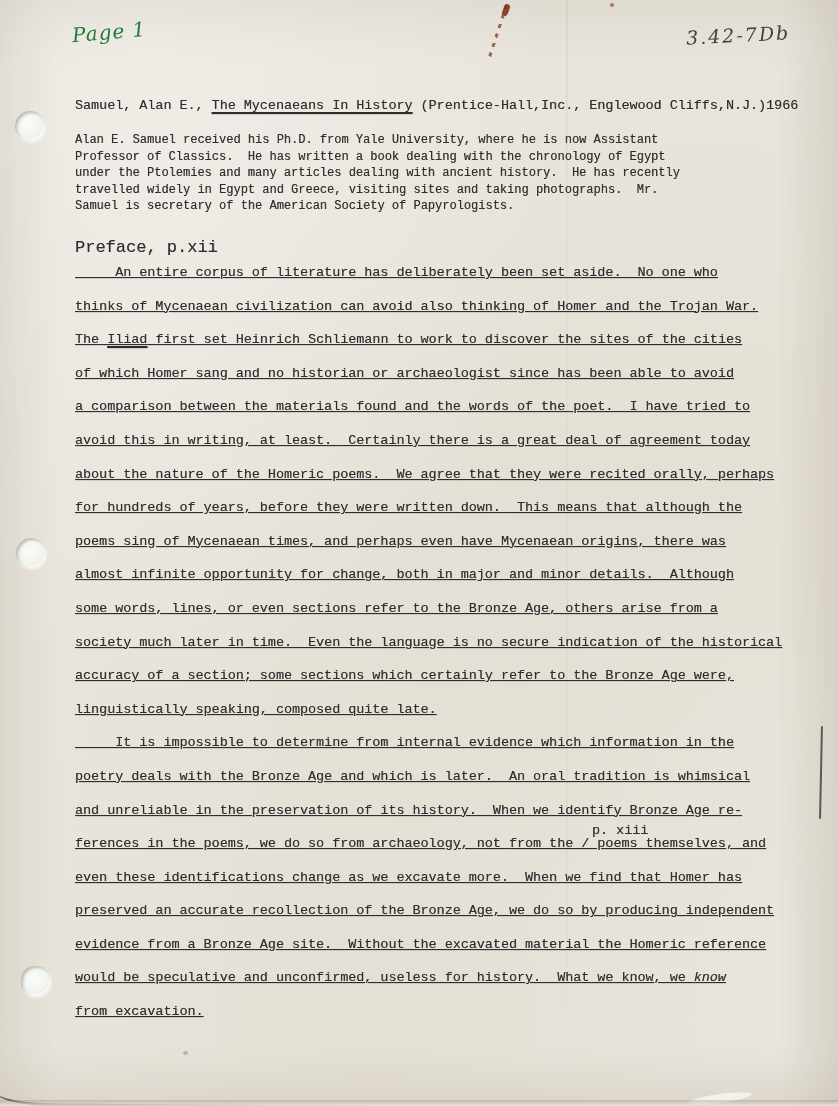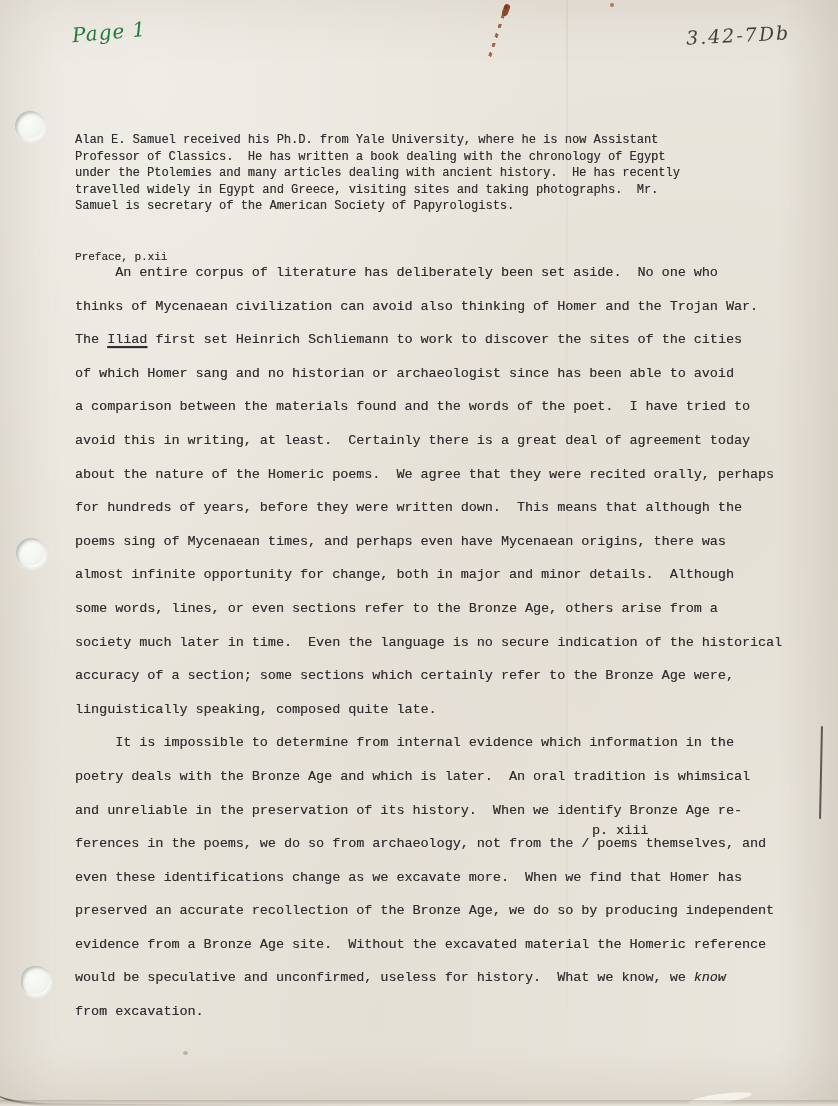--- a/index.html
+++ b/index.html
@@ -16,23 +16,23 @@
     box-shadow: inset 0 0 60px rgba(170,160,142,.18);
     font-family:"Liberation Mono","DejaVu Sans Mono",monospace;
   }
   .tw { color:#2f2d2f; white-space:pre; text-shadow:.3px .3px .6px rgba(47,45,47,.5); }
   .abs { position:absolute; }
   .citation { left:75px; top:98px; font-size:13.4px; line-height:16px; }
   .u { text-decoration:underline; text-decoration-thickness:1.5px; text-underline-offset:2.5px; }
   .i { font-style:italic; }
   .bio { left:75px; top:132px; }
   .bio-line { font-size:12px; line-height:16.5px; }
-  .heading { left:75px; top:250px; font-size:11px; line-height:15px; }
+  .heading { left:75px; top:240px; font-size:17px; line-height:15px; }
   .body { left:75px; top:256px; }
-  .body-line { font-size:13.4px; line-height:33.6px; }
+  .body-line { font-size:13.4px; line-height:33.6px;text-decoration:underline; }
   .inline-ref { left:592px; top:824px; font-size:13.4px; line-height:14px; }
   .hw-green {
     left:72px; top:20px; color:#217a3e; font-family:"DejaVu Serif",serif;
     font-style:italic; font-size:20px; transform:rotate(-5deg); letter-spacing:1px;
   }
   .hw-code {
     left:686px; top:24px; color:#44403e; font-family:"DejaVu Serif",serif;
     font-style:italic; font-size:19px; transform:rotate(-3deg); letter-spacing:2px;
   }
   .hole {
@@ -74,20 +74,21 @@
   <div class="abs speck1"></div>
   <div class="abs speck2"></div>
   <div class="abs margin-line"></div>
   <div class="abs bottom-edge"></div>
   <div class="abs bottom-sliver"></div>
   <div class="abs below-strip"></div>
 
   <div class="abs hw-green">Page 1</div>
   <div class="abs hw-code">3.42-7Db</div>
 
+  <div class="abs tw citation"><span>Samuel, Alan E., </span><span class="u">The Mycenaeans In History</span><span> (Prentice-Hall,Inc., Englewood Cliffs,N.J.)1966</span></div>
 
   <div class="abs tw bio" id="bio"><div class="bio-line"><span>Alan E. Samuel received his Ph.D. from Yale University, where he is now Assistant</span></div><div class="bio-line"><span>Professor of Classics.  He has written a book dealing with the chronology of Egypt</span></div><div class="bio-line"><span>under the Ptolemies and many articles dealing with ancient history.  He has recently</span></div><div class="bio-line"><span>travelled widely in Egypt and Greece, visiting sites and taking photographs.  Mr.</span></div><div class="bio-line"><span>Samuel is secretary of the American Society of Papyrologists.</span></div></div>
 
   <div class="abs tw heading">Preface, p.xii</div>
 
   <div class="abs tw body" id="body"><div class="body-line"><span>     An entire corpus of literature has deliberately been set aside.  No one who</span></div><div class="body-line"><span>thinks of Mycenaean civilization can avoid also thinking of Homer and the Trojan War.</span></div><div class="body-line"><span>The </span><span class="u">Iliad</span><span> first set Heinrich Schliemann to work to discover the sites of the cities</span></div><div class="body-line"><span>of which Homer sang and no historian or archaeologist since has been able to avoid</span></div><div class="body-line"><span>a comparison between the materials found and the words of the poet.  I have tried to</span></div><div class="body-line"><span>avoid this in writing, at least.  Certainly there is a great deal of agreement today</span></div><div class="body-line"><span>about the nature of the Homeric poems.  We agree that they were recited orally, perhaps</span></div><div class="body-line"><span>for hundreds of years, before they were written down.  This means that although the</span></div><div class="body-line"><span>poems sing of Mycenaean times, and perhaps even have Mycenaean origins, there was</span></div><div class="body-line"><span>almost infinite opportunity for change, both in major and minor details.  Although</span></div><div class="body-line"><span>some words, lines, or even sections refer to the Bronze Age, others arise from a</span></div><div class="body-line"><span>society much later in time.  Even the language is no secure indication of the historical</span></div><div class="body-line"><span>accuracy of a section; some sections which certainly refer to the Bronze Age were,</span></div><div class="body-line"><span>linguistically speaking, composed quite late.</span></div><div class="body-line"><span>     It is impossible to determine from internal evidence which information in the</span></div><div class="body-line"><span>poetry deals with the Bronze Age and which is later.  An oral tradition is whimsical</span></div><div class="body-line"><span>and unreliable in the preservation of its history.  When we identify Bronze Age re-</span></div><div class="body-line"><span>ferences in the poems, we do so from archaeology, not from the / poems themselves, and</span></div><div class="body-line"><span>even these identifications change as we excavate more.  When we find that Homer has</span></div><div class="body-line"><span>preserved an accurate recollection of the Bronze Age, we do so by producing independent</span></div><div class="body-line"><span>evidence from a Bronze Age site.  Without the excavated material the Homeric reference</span></div><div class="body-line"><span>would be speculative and unconfirmed, useless for history.  What we know, we </span><span class="i">know</span></div><div class="body-line"><span>from excavation.</span></div></div>
 
   <div class="abs tw inline-ref">p. xiii</div>
 
 </div>

